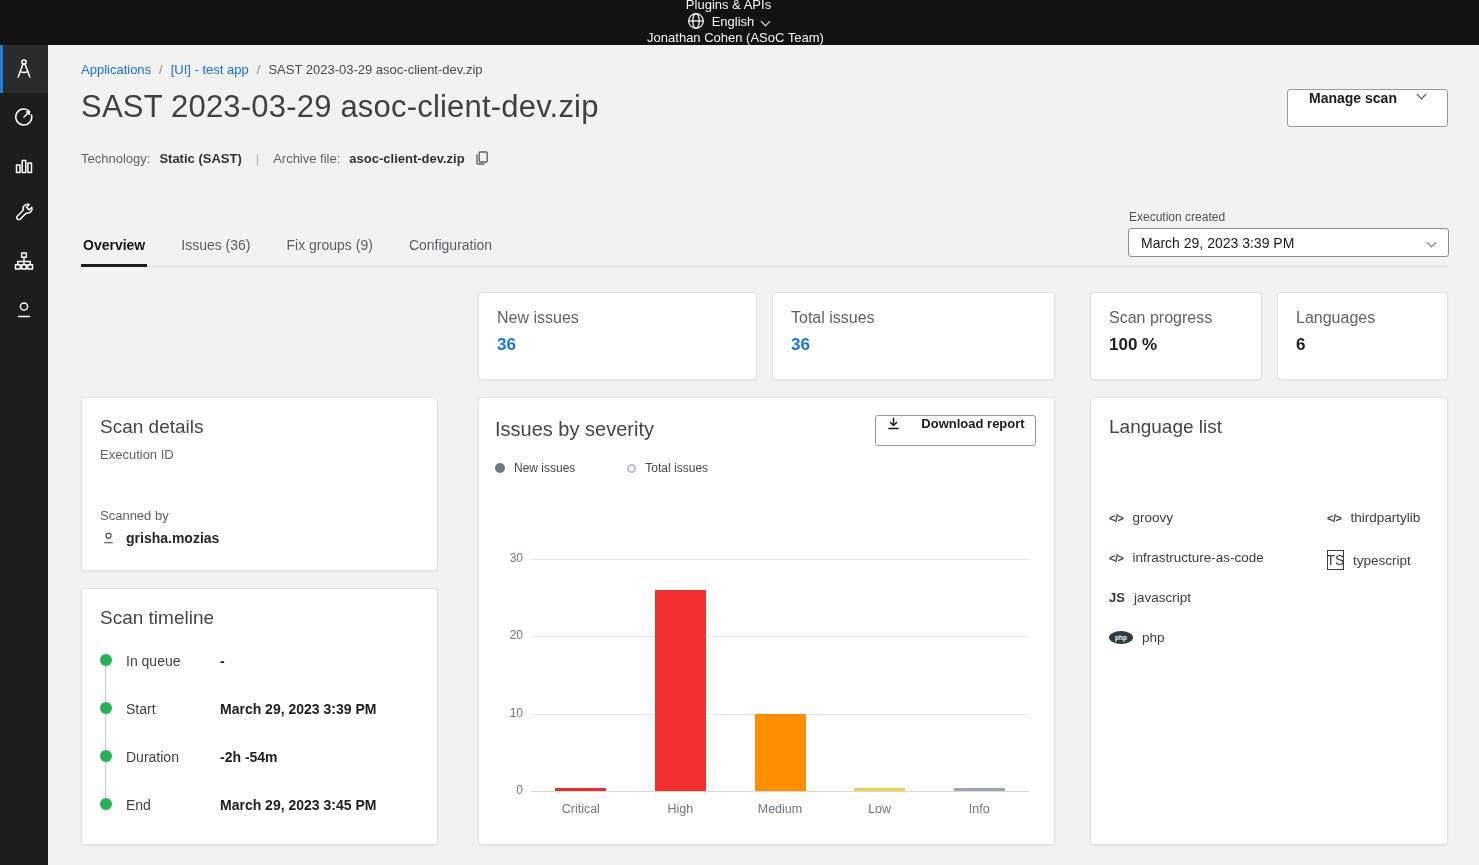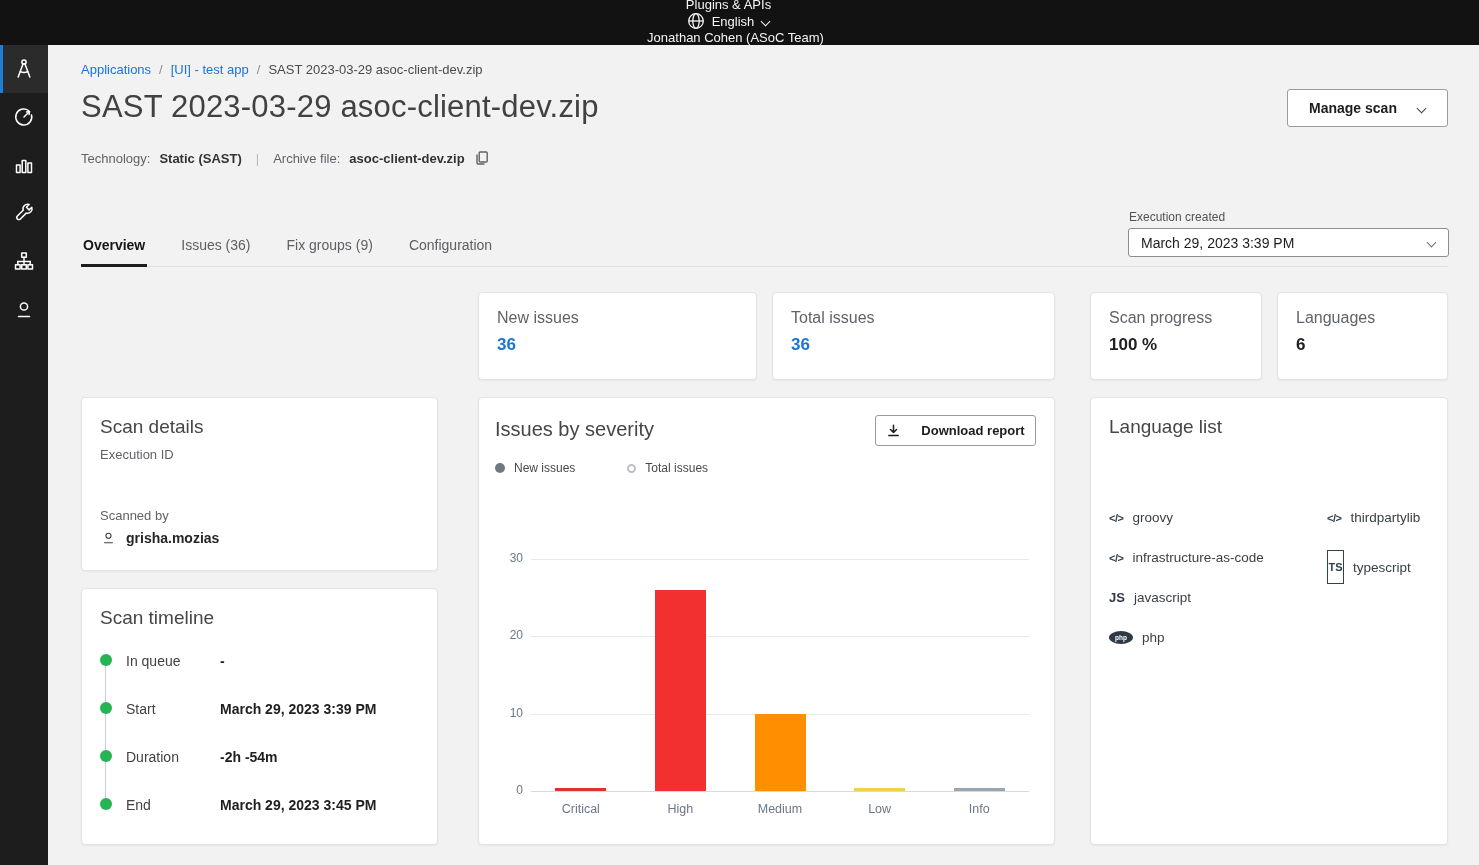--- a/index.html
+++ b/index.html
@@ -36,21 +36,21 @@
   .breadcrumb { position:absolute; left:33px; top:17px; font-size:13px; color:#5f6368;
     display:flex; gap:8px; align-items:flex-end; }
   .breadcrumb .blink { color:#1a73d9; cursor:pointer; }
   .breadcrumb .bsep { color:#8a8f94; }
   .breadcrumb .bcurrent { color:#474b4f; }
 
   .page-title { position:absolute; left:33px; top:44px; font-size:31px; font-weight:400;
     color:#414141; letter-spacing:.2px; }
 
   .btn { background:#ffffff; border:1px solid #9b9b9b; border-radius:3px;
-    display:flex; align-items:center; justify-content:center; gap:20px;
+    display:flex; align-items:flex-start; justify-content:center; gap:20px;
     font-weight:bold; color:#1c1c1c; cursor:pointer;margin-left:20px; }
   .manage-btn { position:absolute; right:31px; top:44px; width:161px; height:38px; font-size:14px; }
   .manage-btn .chev { color:#444; }
 
   .tech-line { position:absolute; left:33px; top:105px; font-size:13px; color:#5f6368;
     display:flex; align-items:center; gap:9px; }
   .tech-line b { color:#333; }
   .tl-sep { color:#b4b7ba; padding:0 5px; }
 
   .tabs { position:absolute; left:33px; right:31px; top:184px; height:38px;
@@ -99,22 +99,22 @@
   .gridline.baseline { background:#d9d9d9; }
   .ytick { position:absolute; left:4px; width:40px; text-align:right; font-size:12px; color:#6b7786; }
   .bar { position:absolute; bottom:0; width:51px; }
   .xlabel { position:absolute; text-align:center; font-size:12.5px; color:#6b7786; }
 
   
   .lang-item { position:absolute; display:flex; align-items:center; gap:9px;
     font-size:13.5px; color:#393f45; }
   .icon-code { font-size:11px; font-weight:bold; color:#33404d; letter-spacing:-.5px; }
   .icon-js { font-size:13px; font-weight:bold; color:#2e3a45; }
-  .icon-ts { width:17px; height:34px; border:1.5px solid #33404d; color:#33404d;
-    font-size:11px; font-weight:bold; display:flex; align-items:center; justify-content:center; }
+  .icon-ts { width:17px; height:20px; border:1.5px solid #33404d; color:#33404d;
+    font-size:14px; font-weight:normal; display:flex; align-items:center; justify-content:center; }
   .icon-php { width:24px; height:13px; border-radius:50%; background:#2e3a45; color:#fff;
     font-size:6.5px; font-weight:bold; display:flex; align-items:center; justify-content:center; }
 
   .copy-icon { cursor:pointer; display:inline-flex; }
   .dark-svg { stroke:#3c3c3c; fill:none; stroke-width:1.5; stroke-linecap:round; stroke-linejoin:round; }
   .gray-svg { stroke:#5f6368; fill:none; stroke-width:1.4; stroke-linecap:round; stroke-linejoin:round; }
   .blue-svg { stroke:#2b6fd0; fill:none; stroke-width:1.7; stroke-linecap:round; stroke-linejoin:round; }
 </style>
 </head>
 <body>

